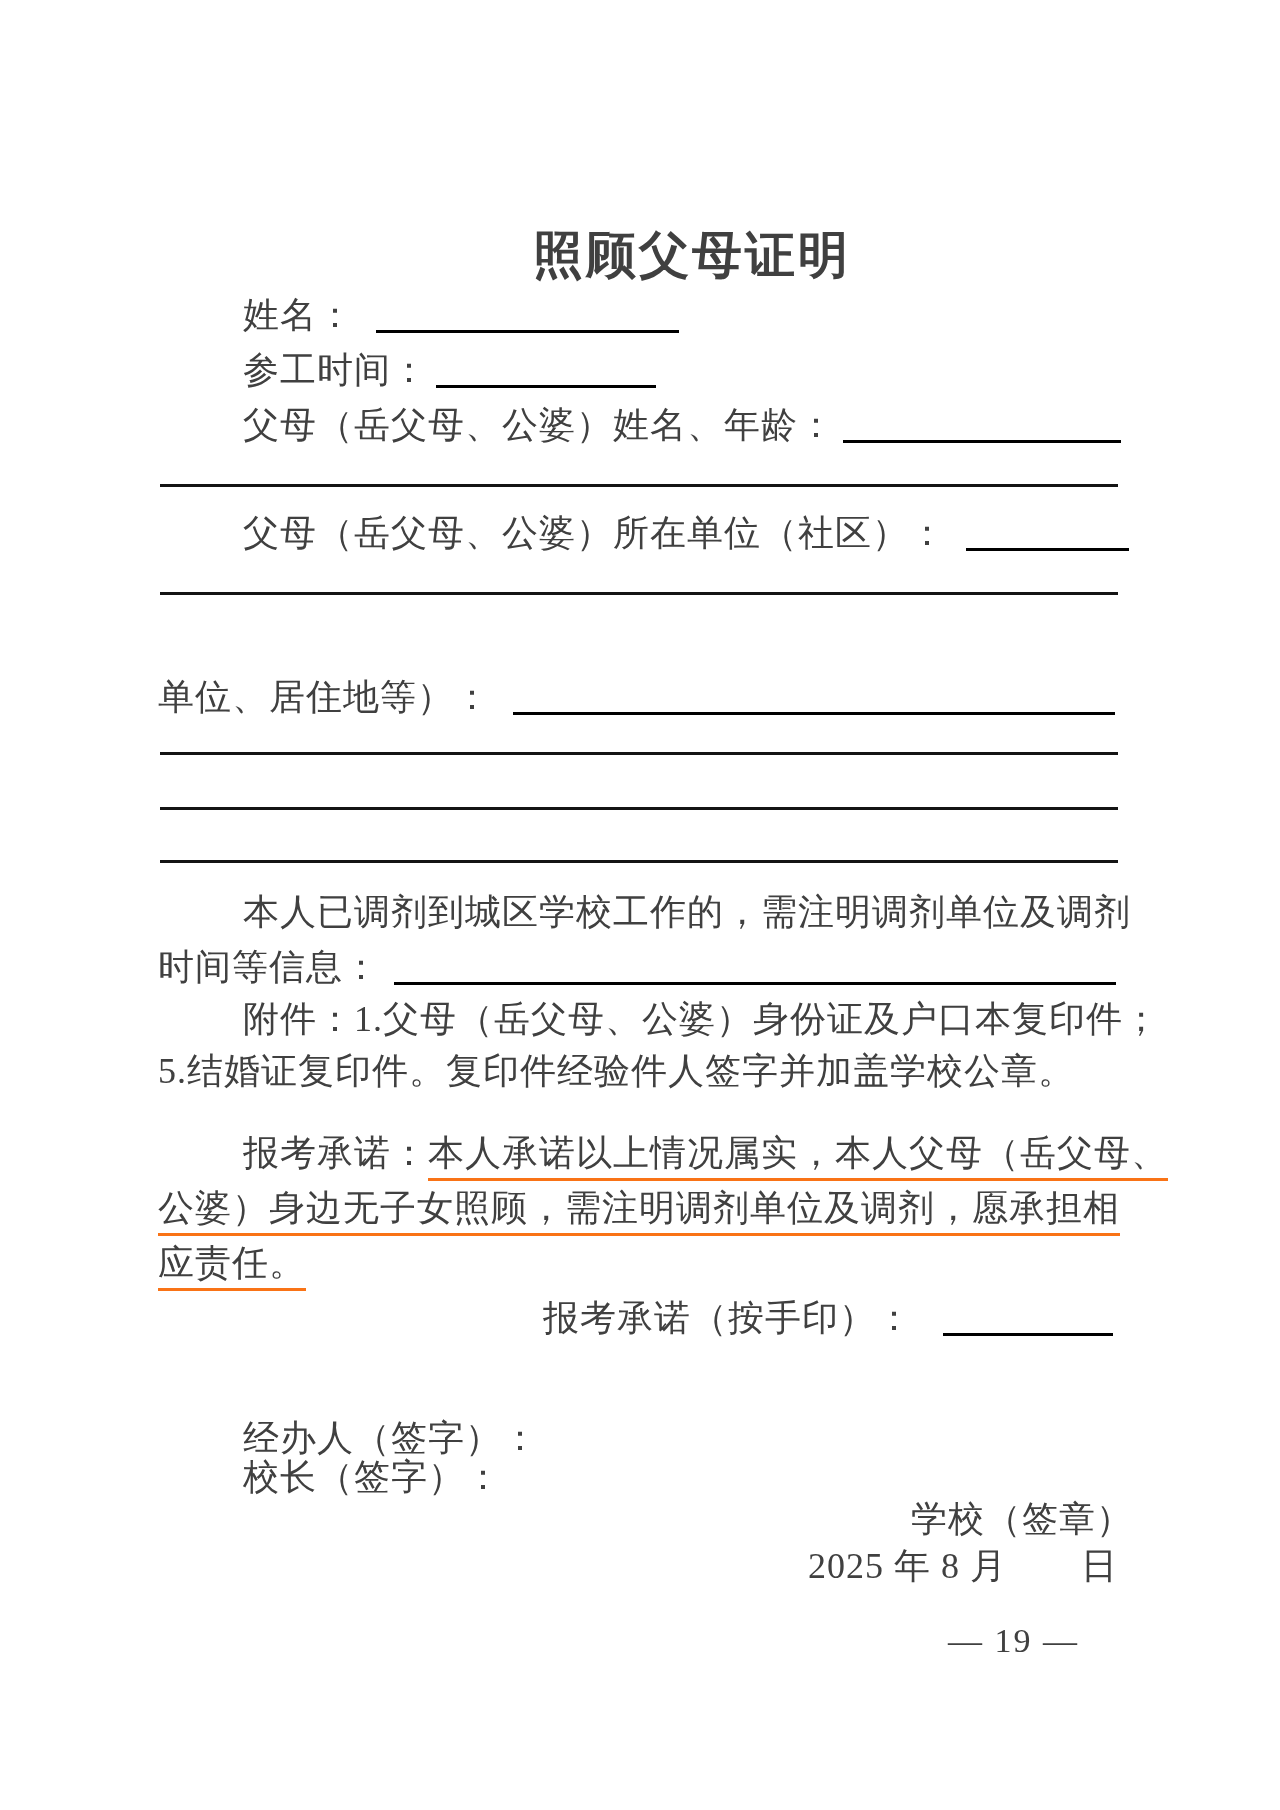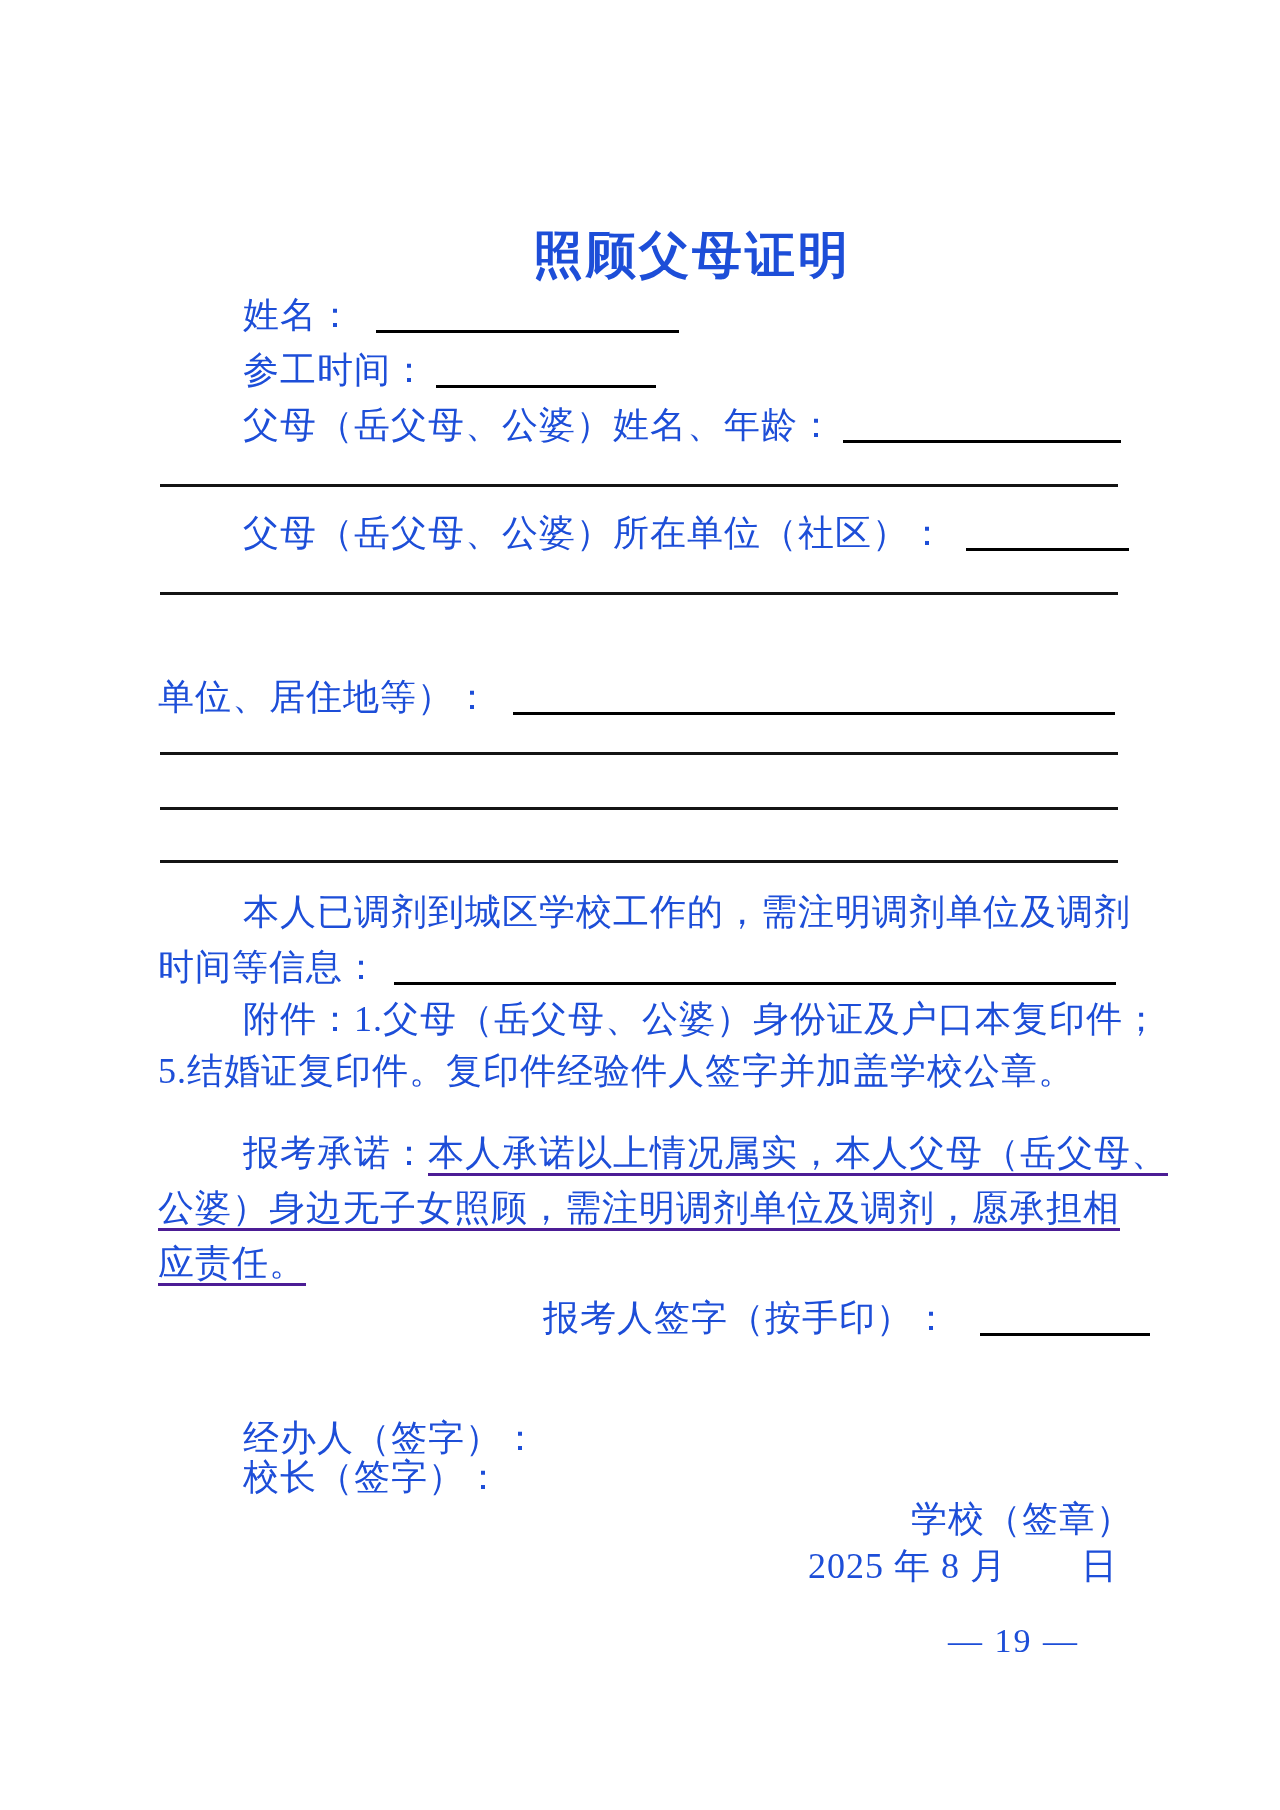--- a/index.html
+++ b/index.html
@@ -7,21 +7,21 @@
     padding: 0;
     background: #ffffff;
   }
   .page {
     position: relative;
     width: 1280px;
     height: 1810px;
     background: #ffffff;
     overflow: hidden;
     font-family: "Liberation Serif", "DejaVu Serif", serif;
-    color: #1d4ed8;
+    color: #404040;
   }
   .doc-title {
     position: absolute;
     top: 222px;
     left: 52px;
     width: 1280px;
     text-align: center;
     font-size: 50px;
     font-weight: bold;
     letter-spacing: 3px;
@@ -37,21 +37,22 @@
     white-space: nowrap;
   }
   .indent { padding-left: 85px; }
   .blank {
     display: inline-block;
     border-bottom: 3px solid #000;
     height: 30px;
     vertical-align: -6px;
   }
   .ul-text {
-    border-bottom: 3px solid #4c1d95;
+    border-bottom: 3px solid #f97316;
+    padding-bottom: 5px;
   }
   .rule {
     position: absolute;
     left: 160px;
     width: 958px;
     height: 0;
     border-top: 3px solid #141414;
   }
   .right-align { text-align: right; }
   .pagenum {
@@ -116,21 +117,21 @@
     <span>报考承诺：</span><span class="ul-text">本人承诺以上情况属实，本人父母（岳父母、</span>
   </div>
   <div class="row" style="top:1186px;">
     <span class="ul-text">公婆）身边无子女照顾，需注明调剂单位及调剂，愿承担相</span>
   </div>
   <div class="row" style="top:1241px;">
     <span class="ul-text">应责任。</span>
   </div>
 
   <div class="row" style="top:1296px;padding-left:385px;">
-    <span>报考人签字（按手印）：</span><span class="blank" style="width:170px;margin-left:30px;"></span>
+    <span>报考承诺（按手印）：</span><span class="blank" style="width:170px;margin-left:30px;"></span>
   </div>
 
 
   <div class="row indent" style="top:1416px;">
     <span>经办人（签字）：</span>
   </div>
   <div class="row indent" style="top:1455px;">
     <span>校长（签字）：</span>
   </div>
 

